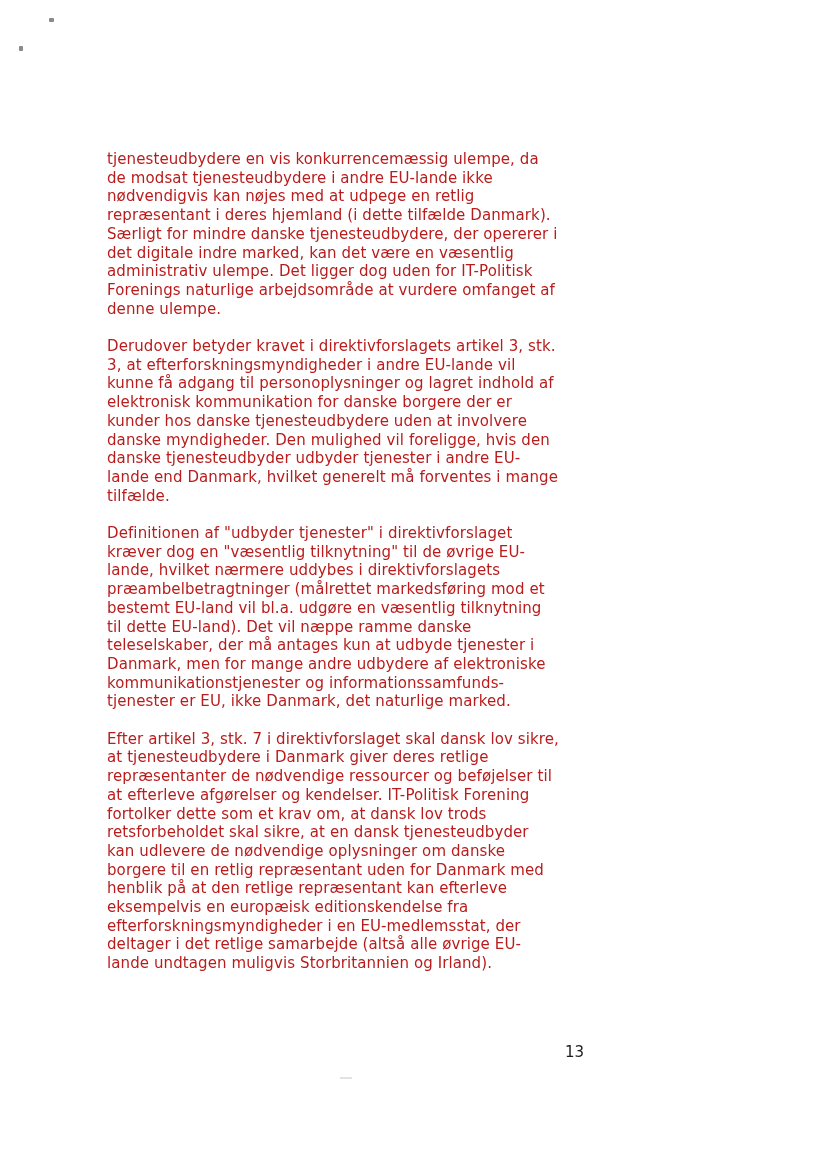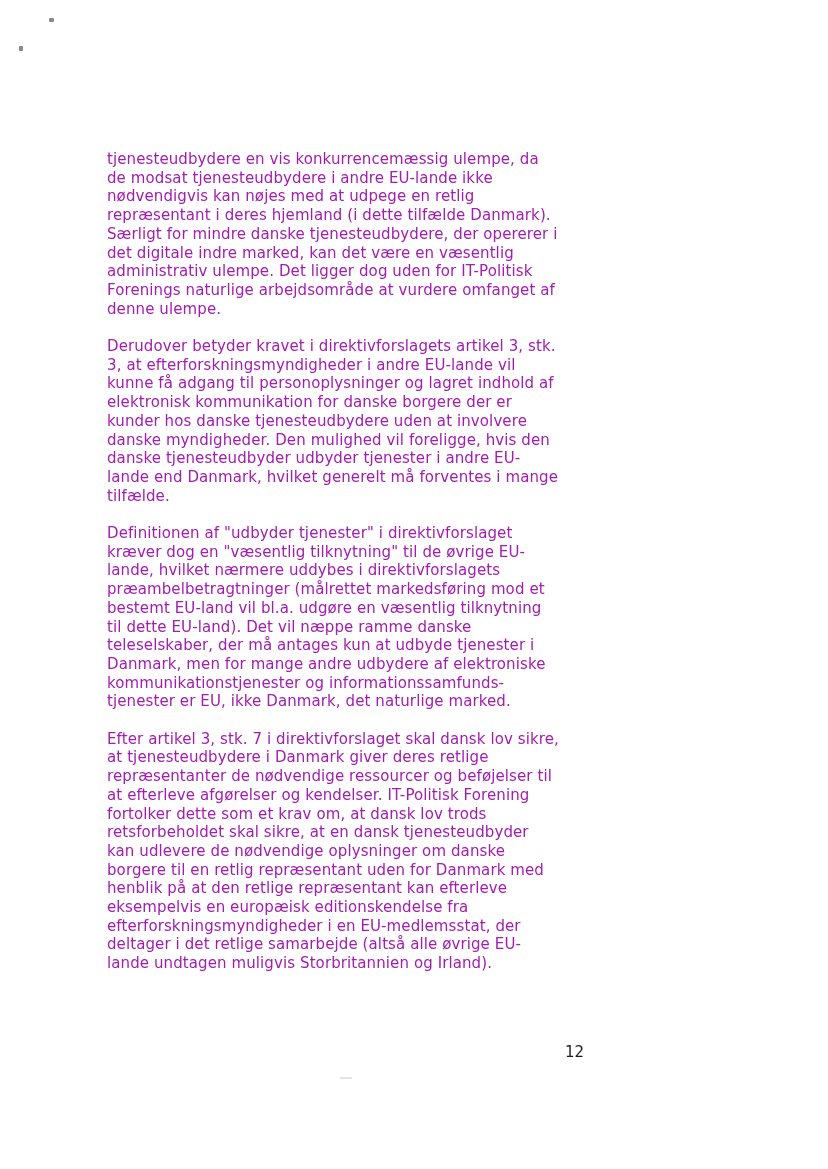--- a/index.html
+++ b/index.html
@@ -17,21 +17,21 @@
     color: #1b1b1b;
   }
   .content {
     position: absolute;
     left: 107px;
     top: 150px;
     width: 512px;
     font-size: 15px;
     line-height: 18.7px;
     letter-spacing: 0.1px;
-    color: #a21caf;
+    color: #b91c1c;
   }
   .content p {
     margin: 0 0 18.7px 0;
     white-space: pre-line;
   }
   .page-number {
     position: absolute;
     left: 565px;
     top: 1043px;
     font-size: 15px;
@@ -98,15 +98,15 @@
 retsforbeholdet skal sikre, at en dansk tjenesteudbyder
 kan udlevere de nødvendige oplysninger om danske
 borgere til en retlig repræsentant uden for Danmark med
 henblik på at den retlige repræsentant kan efterleve
 eksempelvis en europæisk editionskendelse fra
 efterforskningsmyndigheder i en EU-medlemsstat, der
 deltager i det retlige samarbejde (altså alle øvrige EU-
 lande undtagen muligvis Storbritannien og Irland).</p>
   </div>
 
-  <div class="page-number">12</div>
+  <div class="page-number">13</div>
   <div class="faint-mark"></div>
 </div>
 
 </body></html>

